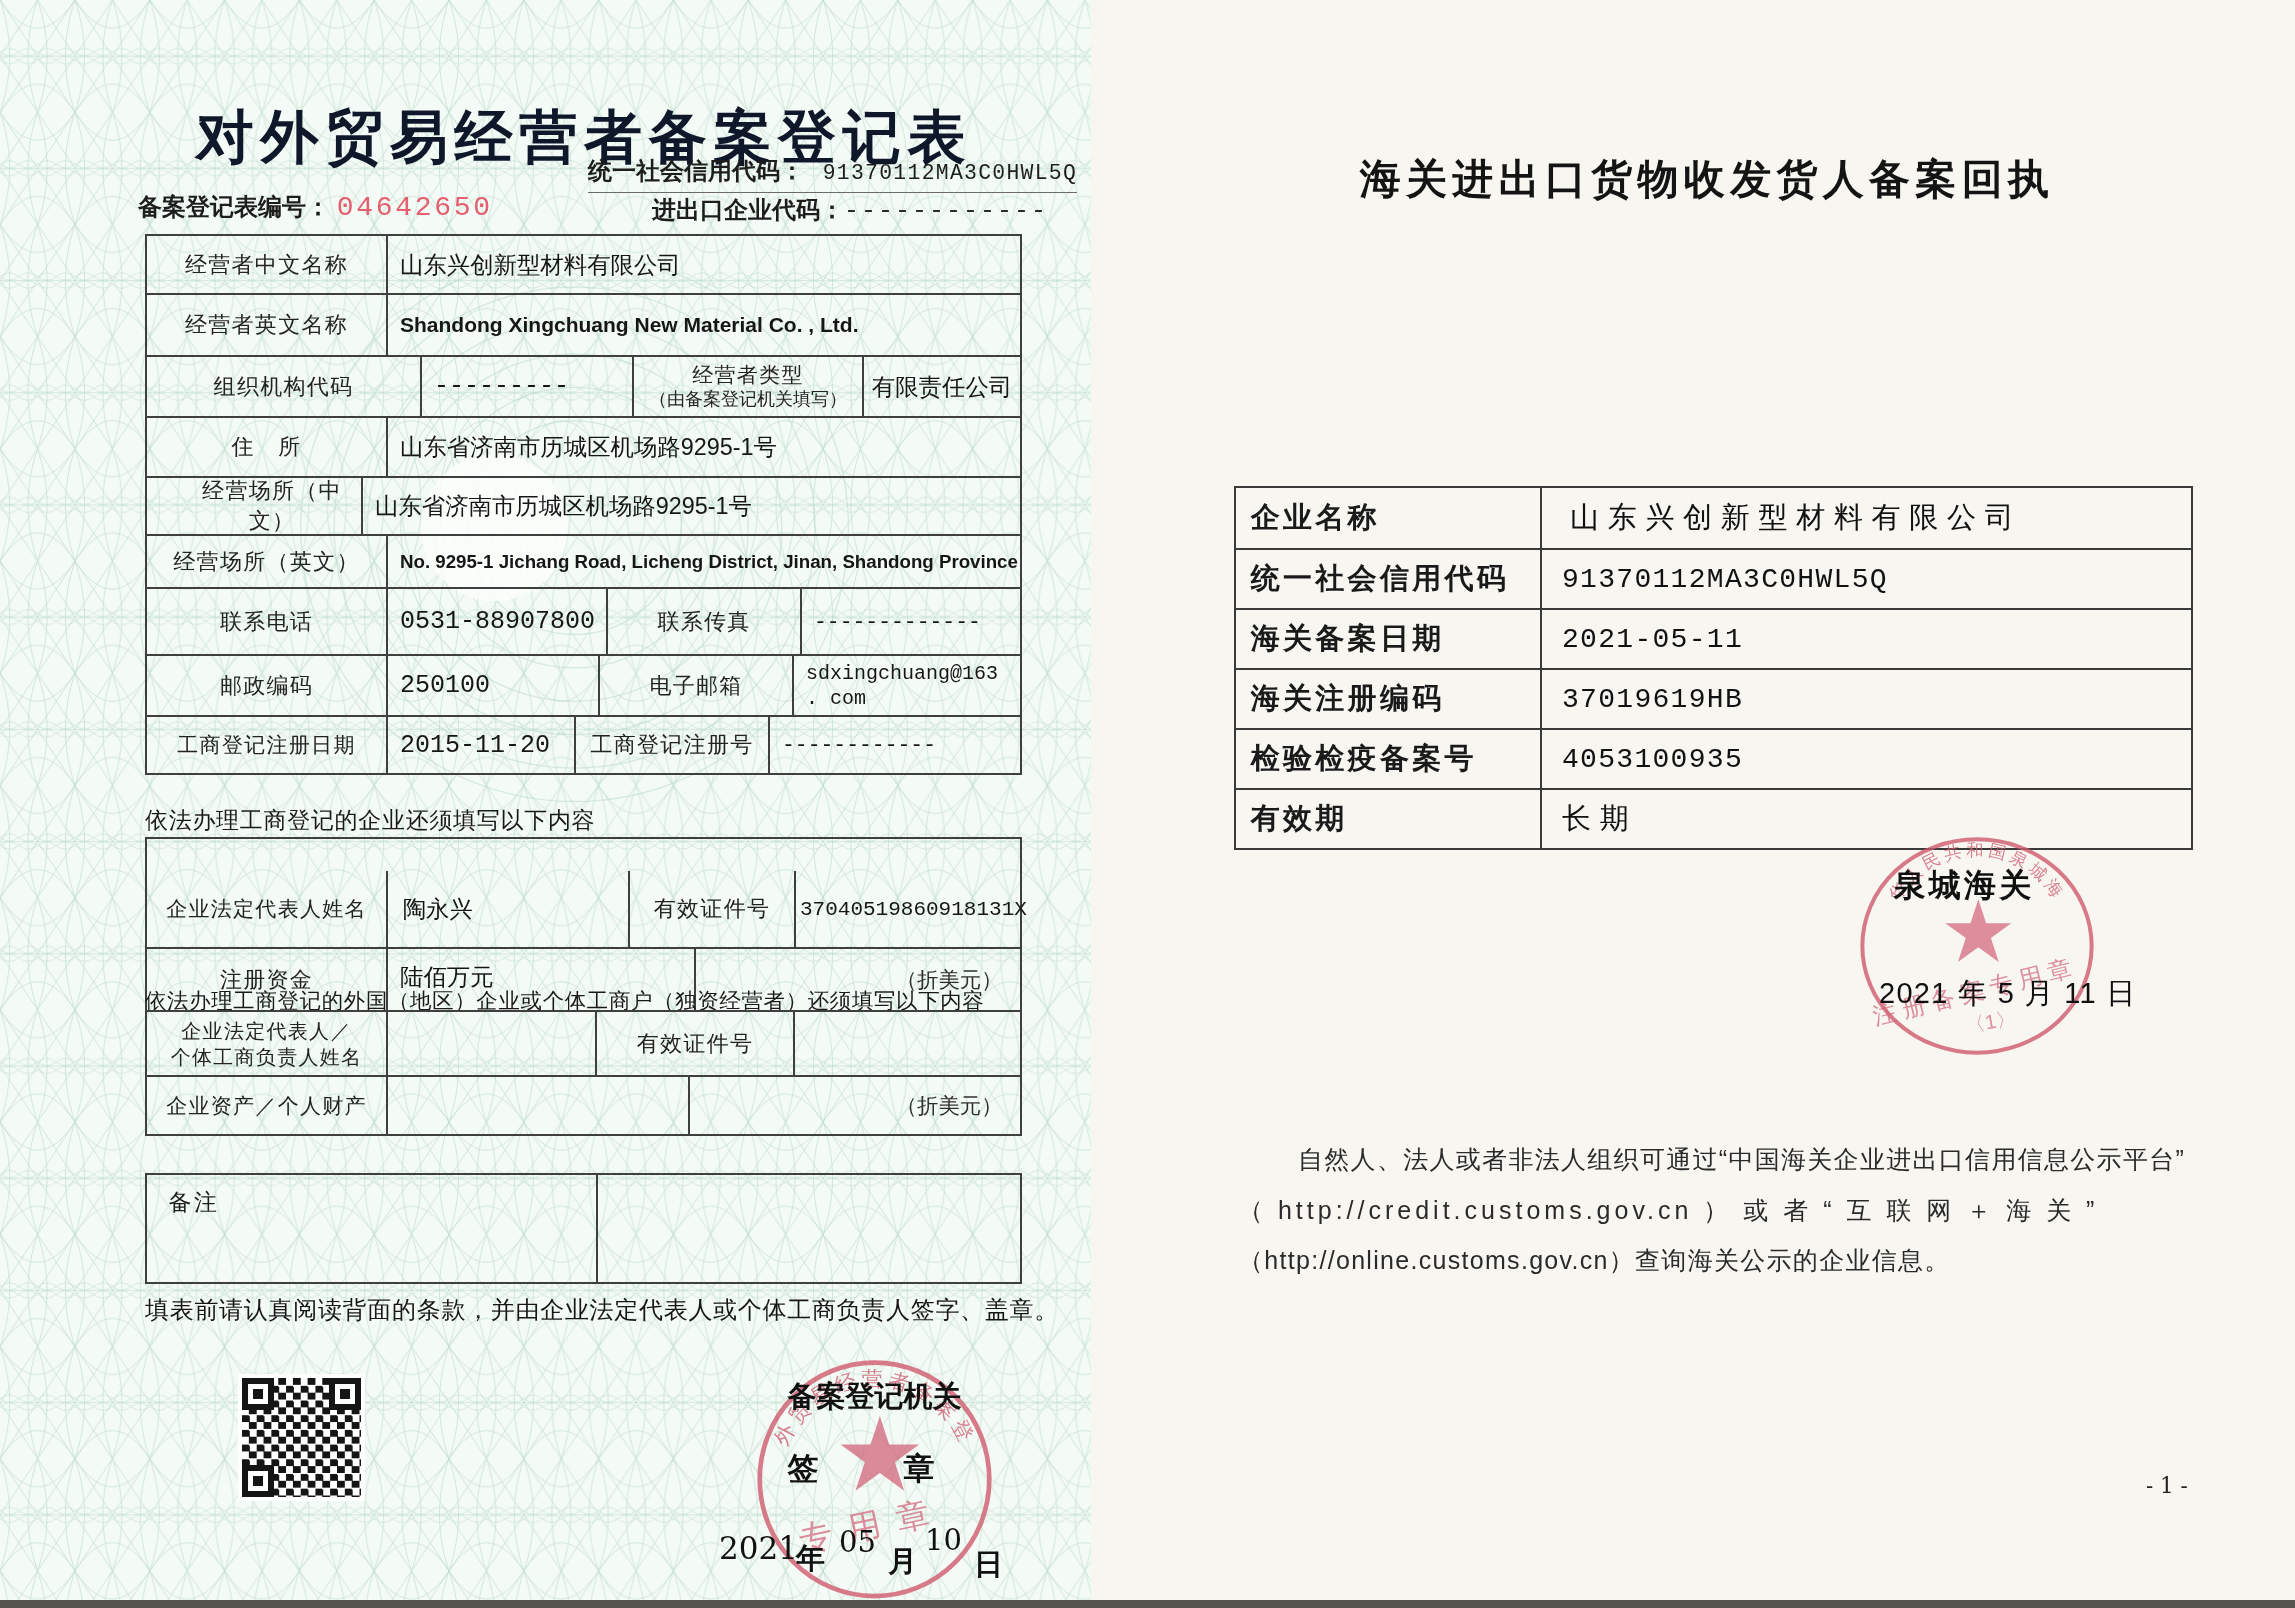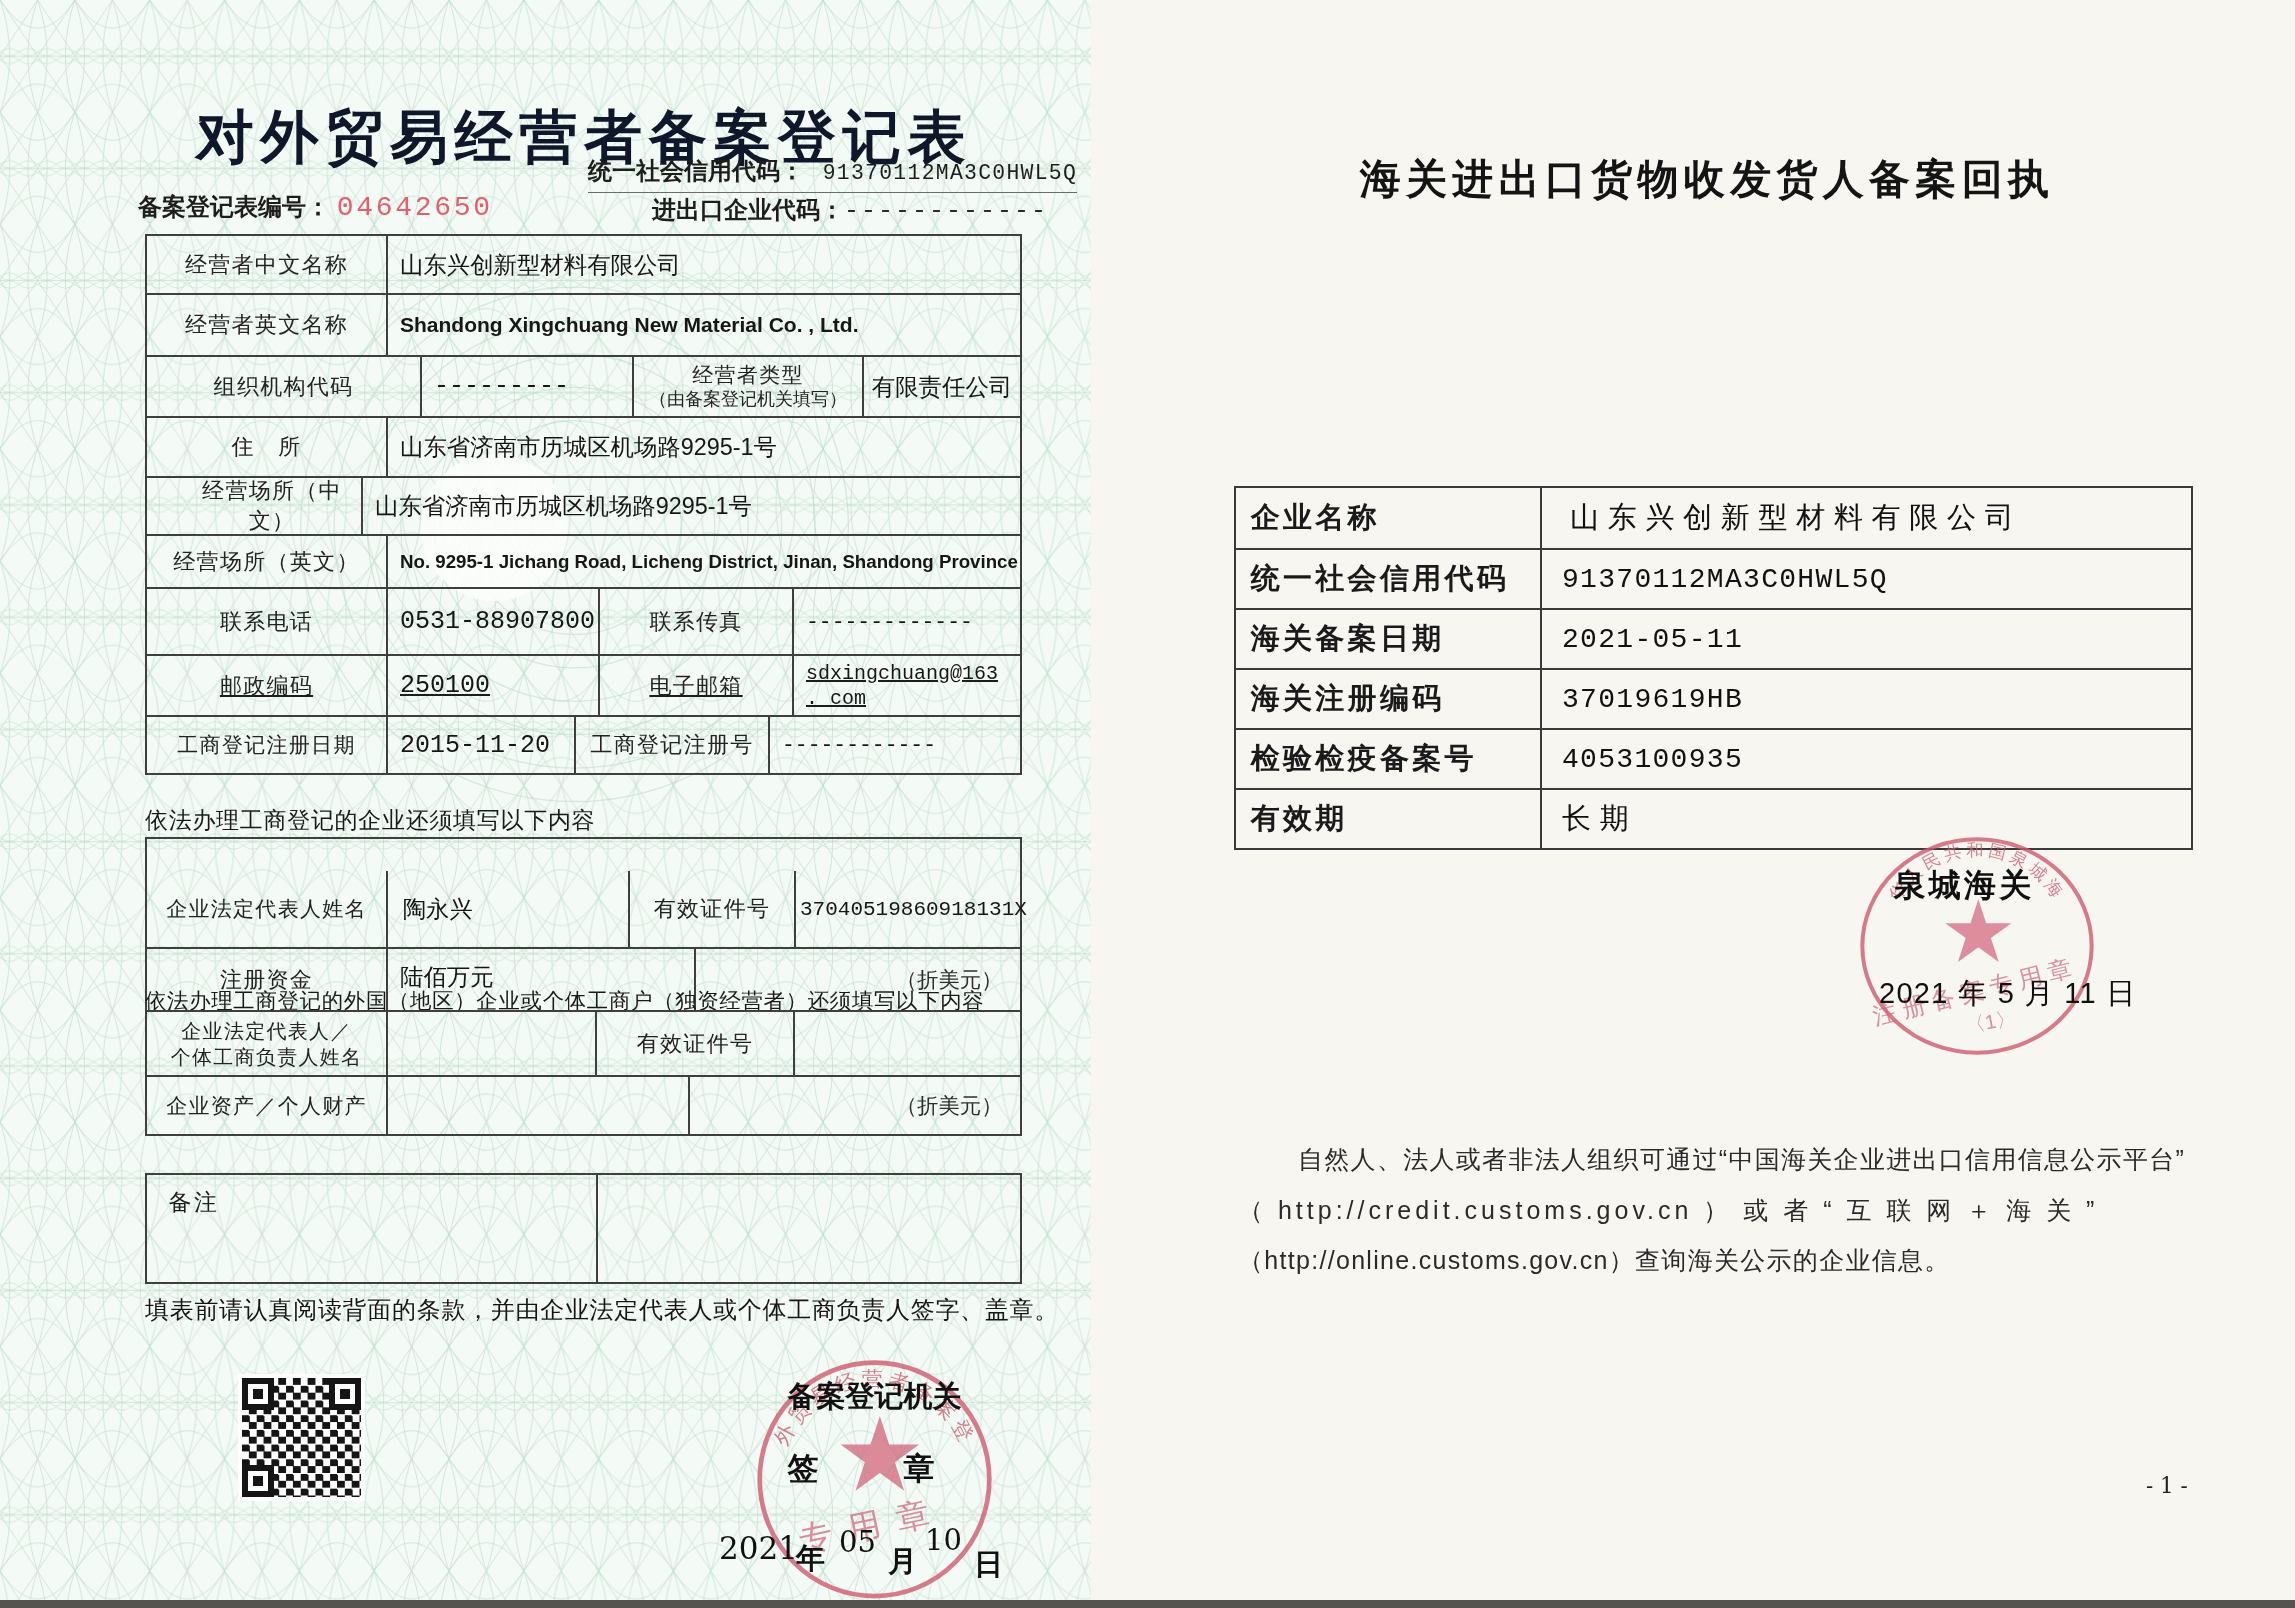--- a/index.html
+++ b/index.html
@@ -170,24 +170,24 @@
         <div class="tcell lblc" style="width:214px;padding-left:36px;">经营场所（中文）</div>
         <div class="tcell valc" style="flex:1;">山东省济南市历城区机场路9295-1号</div>
       </div>
       <div class="trow" style="height:53px;">
         <div class="tcell lblc" style="width:239px;">经营场所（英文）</div>
         <div class="tcell valc en" style="flex:1;font-size:18.7px;">No. 9295-1 Jichang Road, Licheng District, Jinan, Shandong Province</div>
       </div>
       <div class="trow" style="height:67px;">
         <div class="tcell lblc" style="width:239px;">联系电话</div>
         <div class="tcell valc mono" style="width:212px;">0531-88907800</div>
-        <div class="tcell lblc" style="width:194px;">联系传真</div>
+        <div class="tcell lblc" style="width:194px;margin-left:8px;">联系传真</div>
         <div class="tcell valc mono" style="flex:1;font-size:21.4px;">-------------</div>
       </div>
-      <div class="trow" style="height:61px;text-decoration:underline;">
+      <div class="trow" style="height:61px;">
         <div class="tcell lblc" style="width:239px;">邮政编码</div>
         <div class="tcell valc mono" style="width:212px;">250100</div>
         <div class="tcell lblc" style="width:194px;">电子邮箱</div>
         <div class="tcell valc sm mono" style="flex:1;">sdxingchuang@163
 . com</div>
       </div>
       <div class="trow" style="height:58px;">
         <div class="tcell lblc" style="width:239px;font-size:21px;">工商登记注册日期</div>
         <div class="tcell valc mono" style="width:188px;">2015-11-20</div>
         <div class="tcell lblc" style="width:194px;">工商登记注册号</div>

